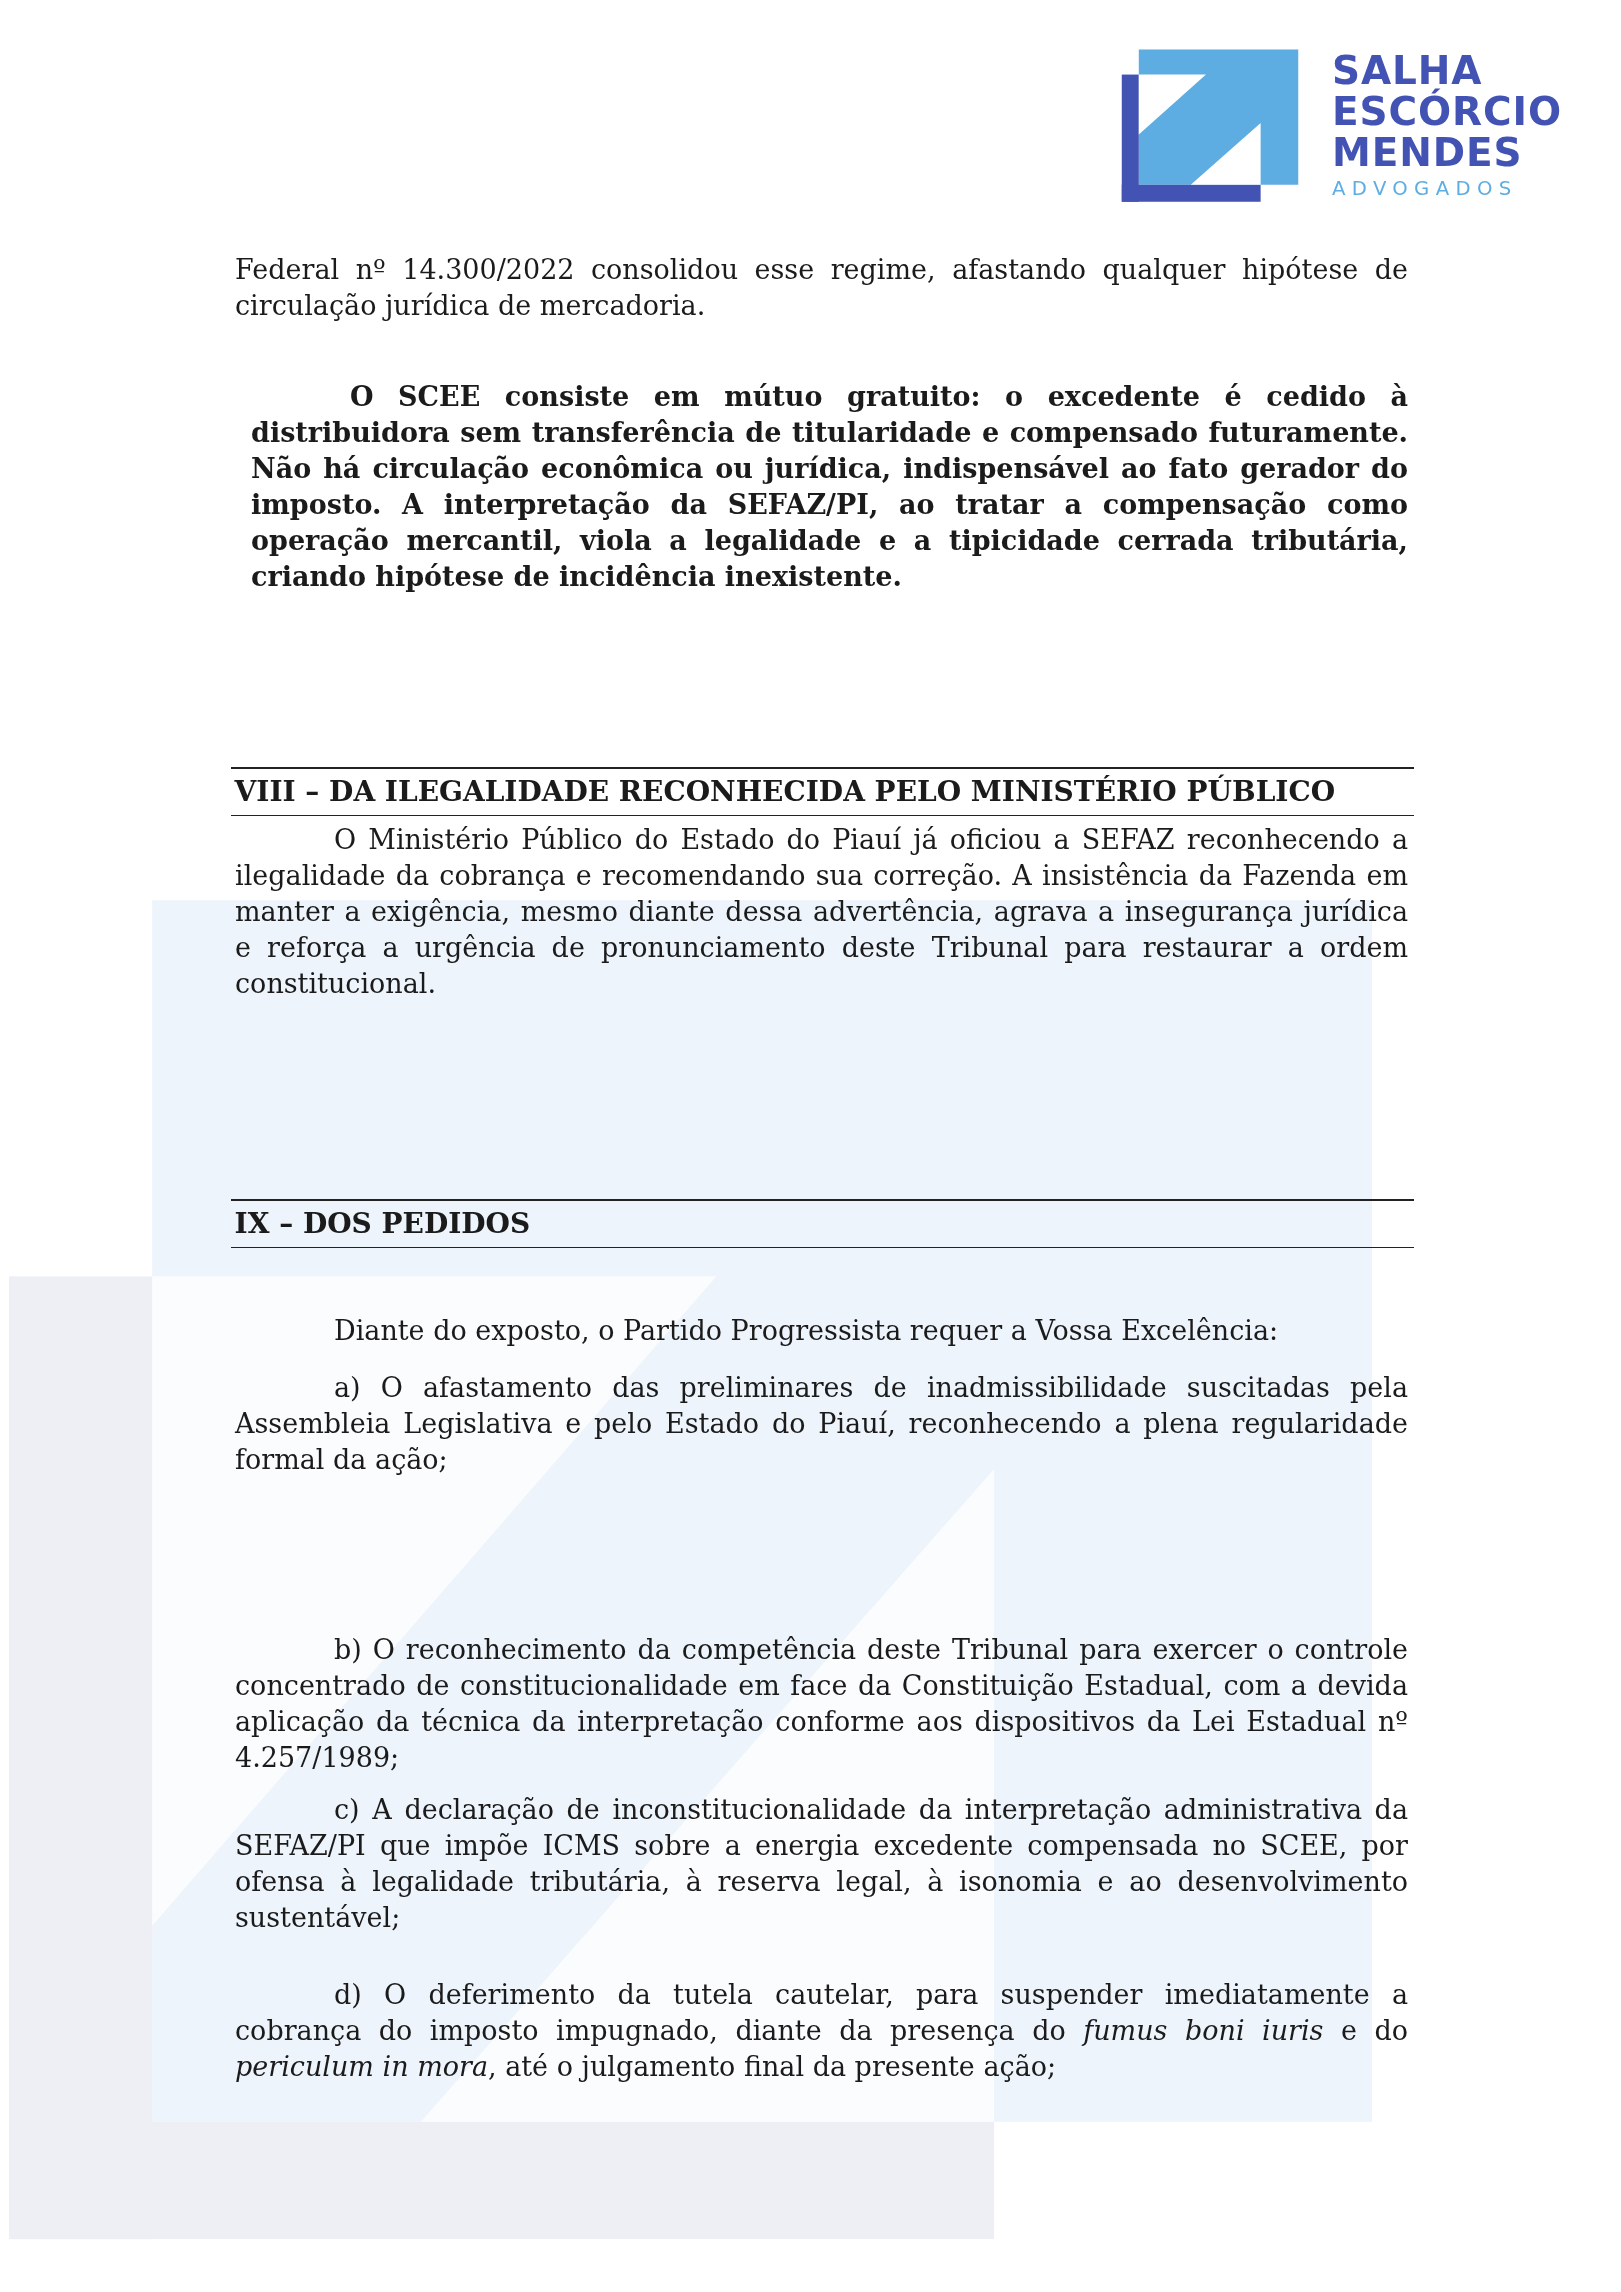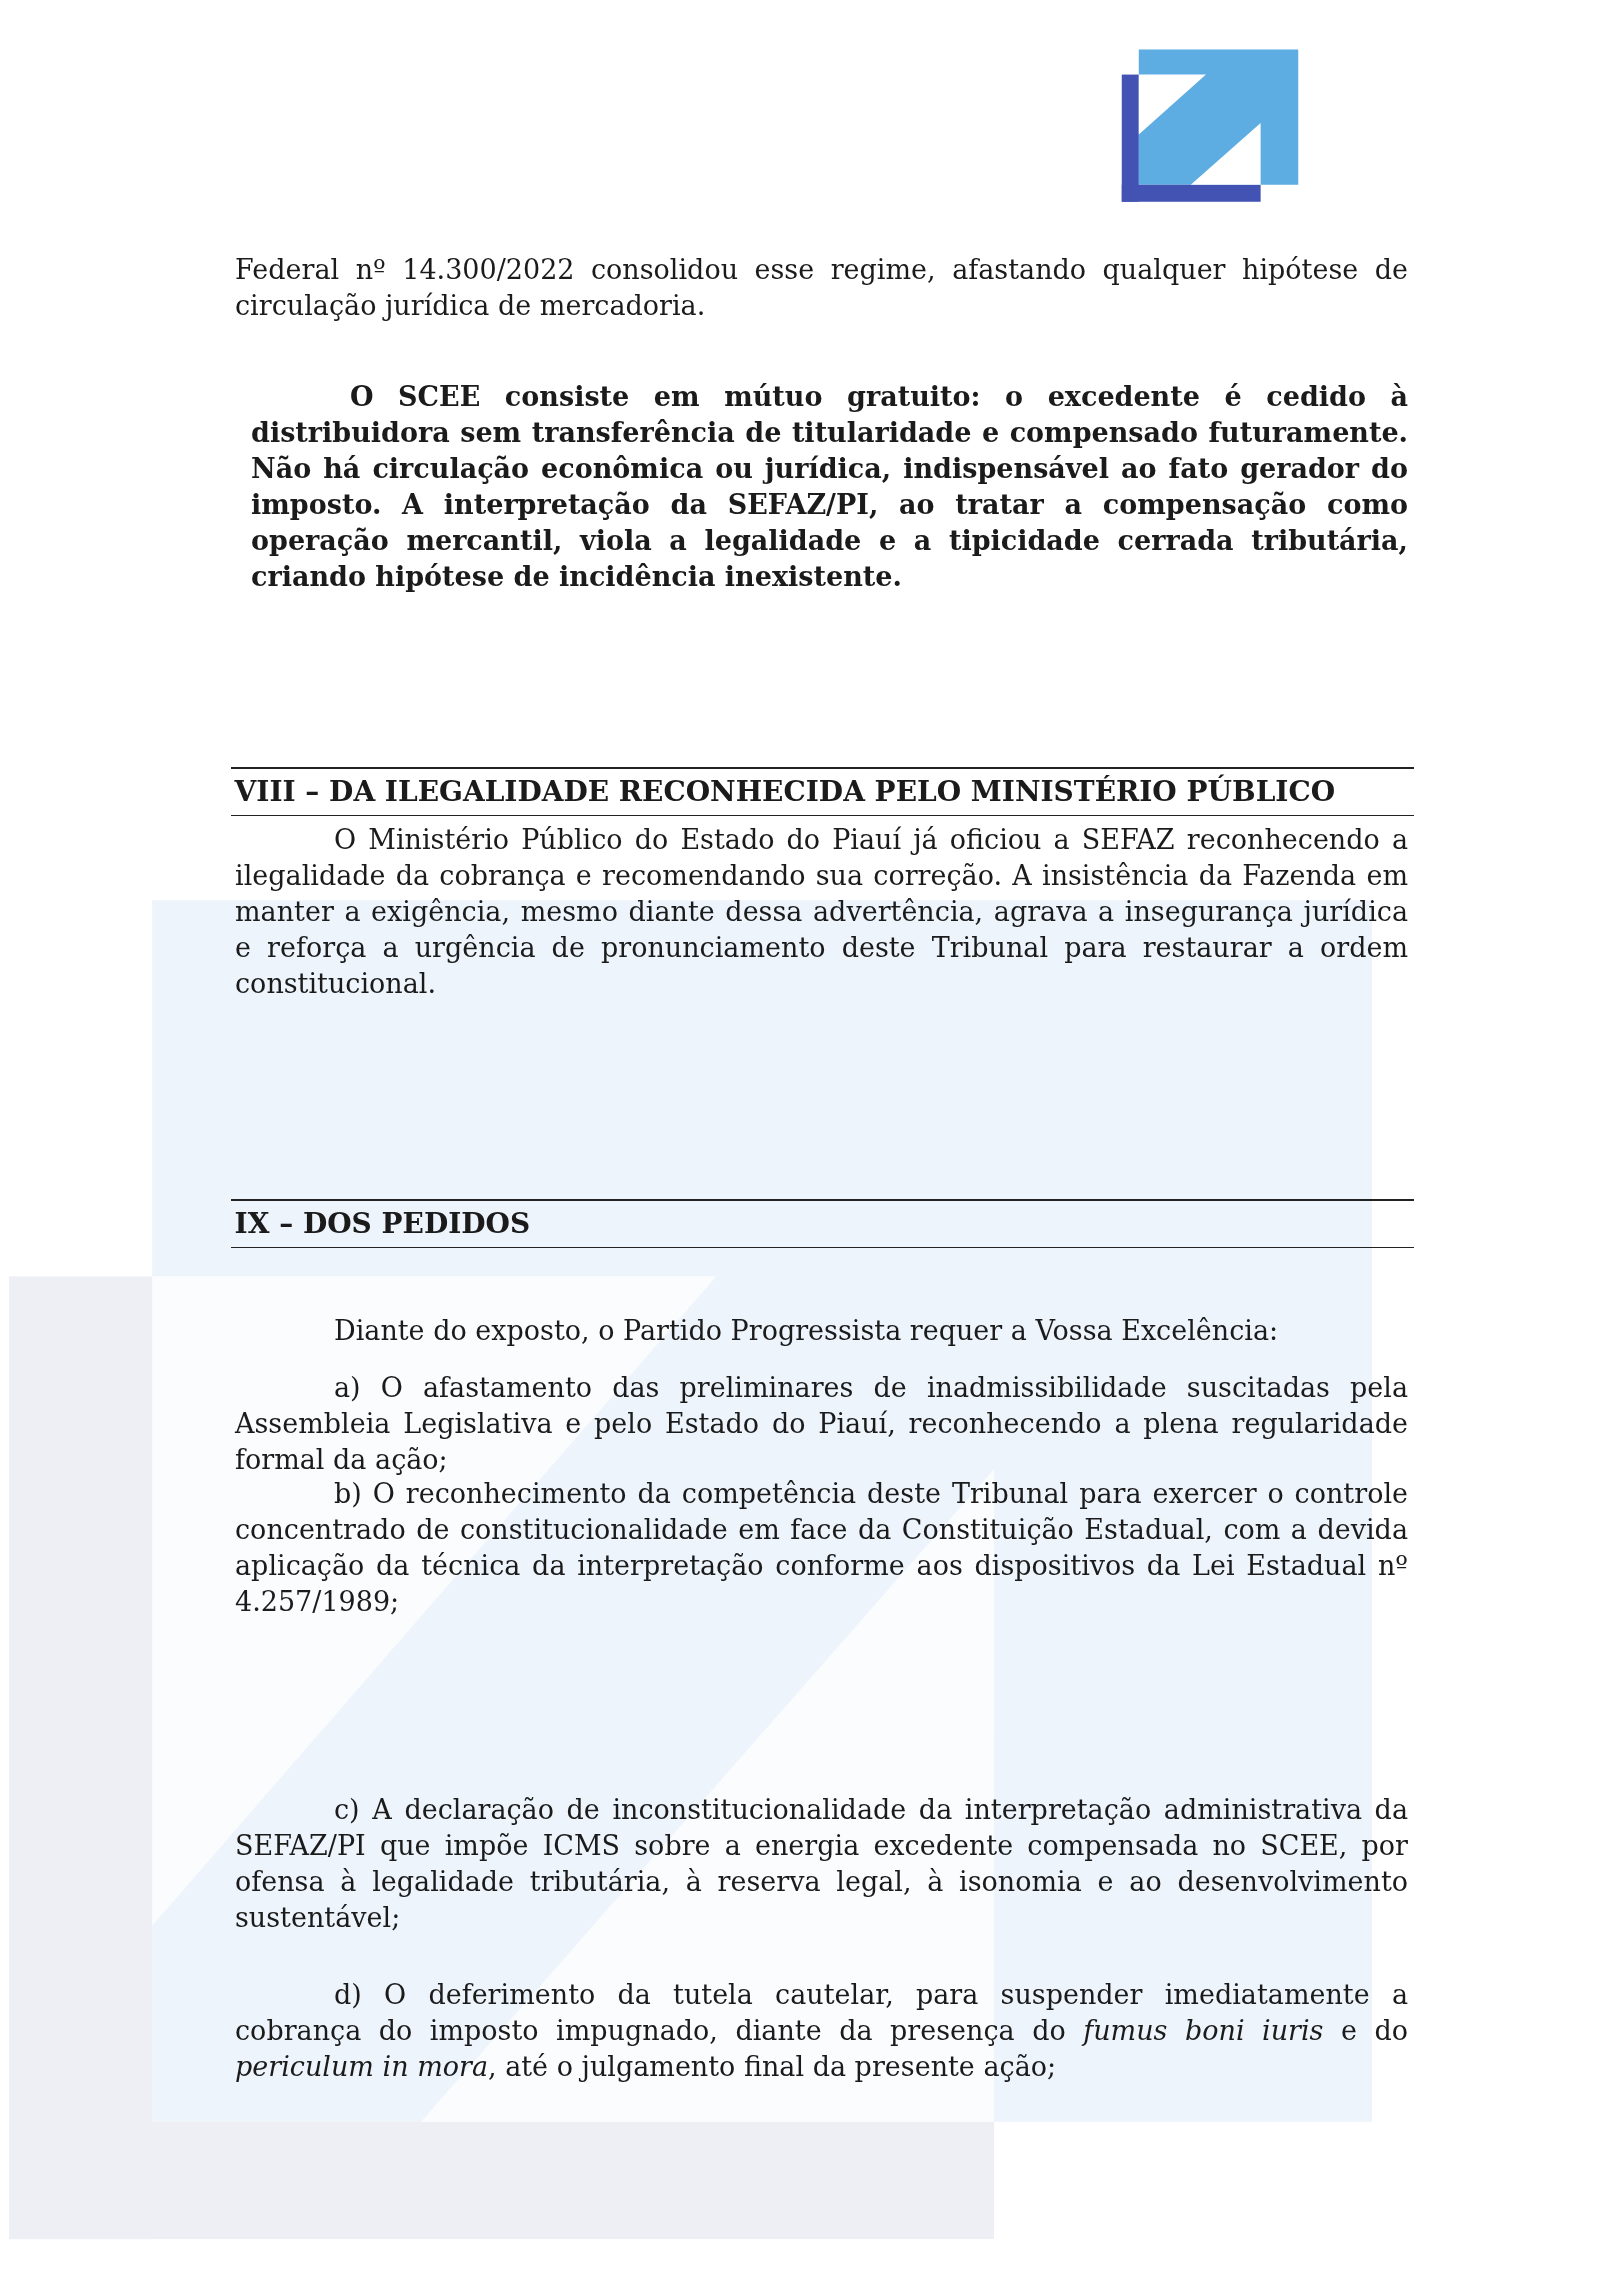--- a/index.html
+++ b/index.html
@@ -41,20 +41,26 @@
 </svg>
 
 <div class="logo">
   <svg class="logo-icon" viewBox="0 0 232 192" width="208" height="172">
     <rect x="22" y="5" width="178" height="151" fill="#5DADE2"></rect>
     <rect x="3" y="33" width="19" height="142" fill="#4353B3"></rect>
     <rect x="3" y="156" width="155" height="19" fill="#4353B3"></rect>
     <polygon points="22,33 97,33 22,100" fill="#FFFFFF"></polygon>
     <polygon points="158,87 158,156 80,156" fill="#FFFFFF"></polygon>
   </svg>
+  <div class="logo-text">
+    <div class="logo-line" style="color:#4353B3">SALHA</div>
+    <div class="logo-line" style="color:#4353B3">ESCÓRCIO</div>
+    <div class="logo-line" style="color:#4353B3">MENDES</div>
+    <div class="logo-sub" style="color:#5DADE2">ADVOGADOS</div>
+  </div>
 </div>
 
 <div class="blk" style="top:252px;">
   <p>Federal nº 14.300/2022 consolidou esse regime, afastando qualquer hipótese de circulação jurídica de mercadoria.</p>
 </div>
 
 <div class="blk" style="top:379px;">
   <p class="indent bold">O SCEE consiste em mútuo gratuito: o excedente é cedido à distribuidora sem transferência de titularidade e compensado futuramente. Não há circulação econômica ou jurídica, indispensável ao fato gerador do imposto. A interpretação da SEFAZ/PI, ao tratar a compensação como operação mercantil, viola a legalidade e a tipicidade cerrada tributária, criando hipótese de incidência inexistente.</p>
 </div>
 
@@ -67,21 +73,21 @@
 <div class="section-head" style="top:1199px;">IX – DOS PEDIDOS</div>
 
 <div class="blk" style="top:1287px;margin-top:26px;">
   <p class="indent">Diante do exposto, o Partido Progressista requer a Vossa Excelência:</p>
 </div>
 
 <div class="blk" style="top:1370px;">
   <p class="indent">a) O afastamento das preliminares de inadmissibilidade suscitadas pela Assembleia Legislativa e pelo Estado do Piauí, reconhecendo a plena regularidade formal da ação;</p>
 </div>
 
-<div class="blk" style="top:1476px;">
+<div class="blk" style="top:1632px;">
   <p class="indent">b) O reconhecimento da competência deste Tribunal para exercer o controle concentrado de constitucionalidade em face da Constituição Estadual, com a devida aplicação da técnica da interpretação conforme aos dispositivos da Lei Estadual nº 4.257/1989;</p>
 </div>
 
 <div class="blk" style="top:1792px;">
   <p class="indent">c) A declaração de inconstitucionalidade da interpretação administrativa da SEFAZ/PI que impõe ICMS sobre a energia excedente compensada no SCEE, por ofensa à legalidade tributária, à reserva legal, à isonomia e ao desenvolvimento sustentável;</p>
 </div>
 
 <div class="blk" style="top:1977px;">
   <p class="indent"><span>d) O deferimento da tutela cautelar, para suspender imediatamente a cobrança do imposto impugnado, diante da presença do </span><em>fumus boni iuris</em><span> e do </span><em>periculum in mora</em><span>, até o julgamento final da presente ação;</span></p>
 </div>

